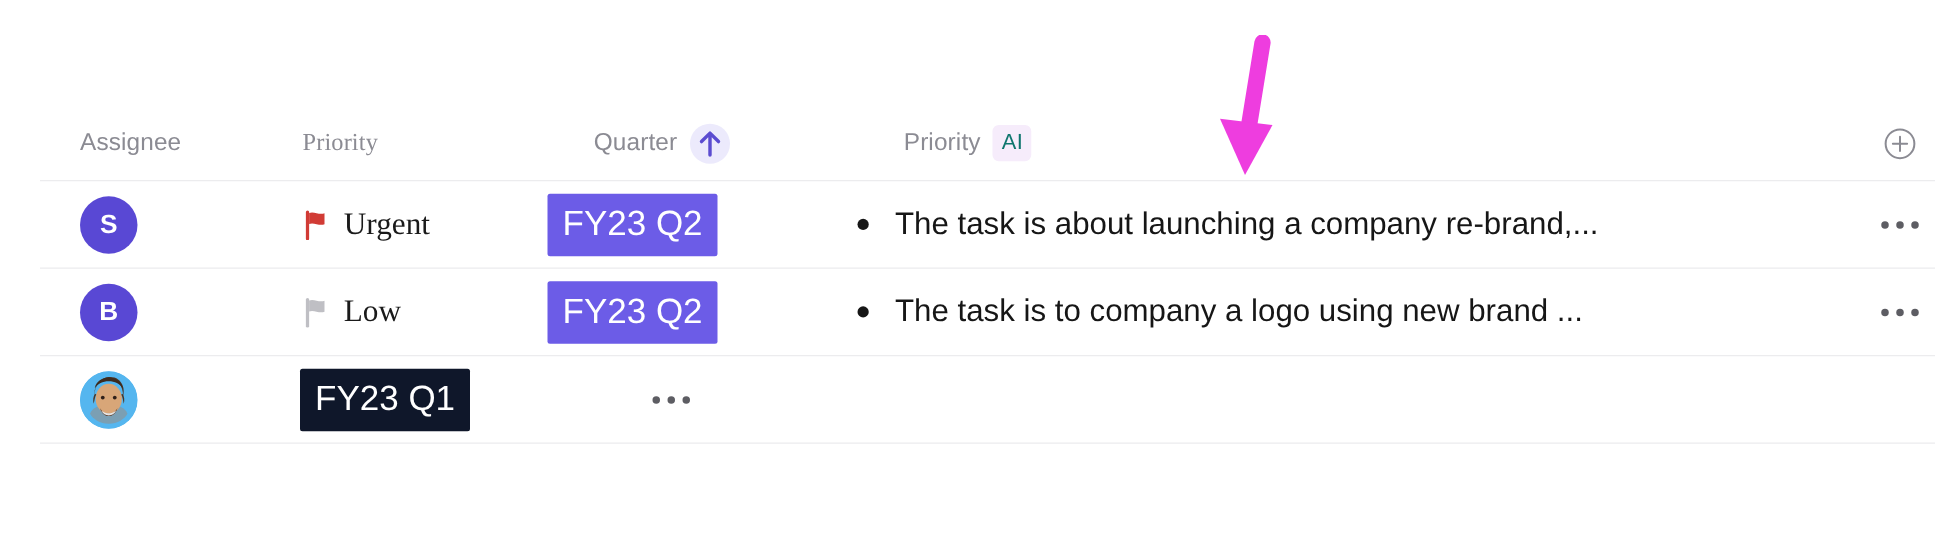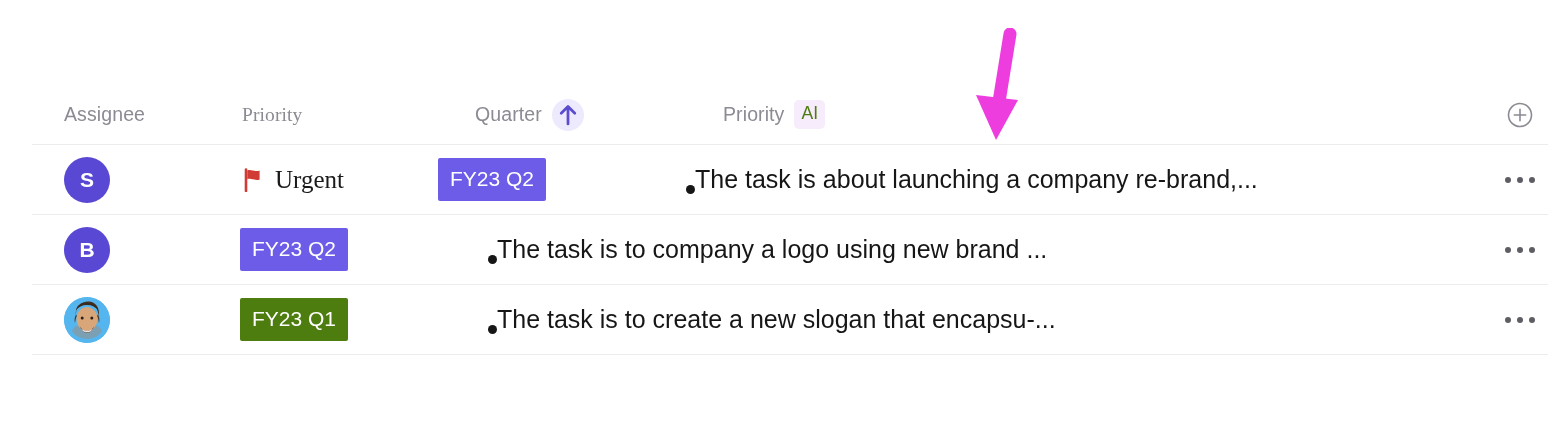--- a/index.html
+++ b/index.html
@@ -60,21 +60,21 @@
   .sort-badge {
     width: 32px; height: 32px;
     border-radius: 50%;
     background: #eceafc;
     display: flex; align-items: center; justify-content: center;
     flex: none;
   }
 
   .ai-badge {
     background: #f6ecfb;
-    color: #4d7c0f;
+    color: #0f766e;
     font-size: 17.5px;
     line-height: 1;
     padding: 5px 7px 6px 7px;
     border-radius: 5px;
     letter-spacing: .2px;
   }
 
   .plus-circle { width: 26px; height: 26px; display:block; }
 
   
@@ -98,29 +98,29 @@
     font-size: 25px;
     color: #1a1a1a;
     white-space: nowrap;
     overflow: hidden;
   }
 
   
   .chip {
     display: inline-block;
     color: #ffffff;
-    font-size: 21px;
+    font-size: 28px;
     line-height: 1;
     padding: 10px 12px 12px 12px;
     border-radius: 2px;
     white-space: nowrap;
   }
 
   
-  .summary-wrap { display: flex; align-items: flex-end; min-width: 0; }
+  .summary-wrap { display: flex; align-items: center; gap: 21px; min-width: 0; }
   .bullet {
     width: 9px; height: 9px;
     border-radius: 50%;
     background: #161616;
     flex: none;
   }
   .summary-text {
     font-size: 25px;
     color: #161616;
     white-space: nowrap;
@@ -225,20 +225,29 @@
           <span></span>
       </span>
     </div>
   </div>
 
   <div class="row data-row">
     <div class="col-assignee">
       <span class="avatar" style="background:#5948d4">B</span>
     </div>
 
+    <div class="col-priority">
+      <span class="prio-wrap">
+        <svg class="flag-icon" viewBox="0 0 22 24" aria-hidden="true">
+          <path d="M4 1.6 V23" stroke="#bfbfc4" stroke-width="2.6" stroke-linecap="round"></path>
+          <path d="M5.3 2.4 C9 0.6 13.4 4.4 17.6 2.6 L17.6 11.4 C13.4 13.2 9 9.4 5.3 11.2 Z" fill="#bfbfc4"></path>
+        </svg>
+        <span class="prio-text">Low</span>
+      </span>
+    </div>
 
     <div class="col-quarter">
       <span class="chip" style="background:#6c5ce7">FY23 Q2</span>
     </div>
 
     <div class="col-summary">
       <span class="summary-wrap">
         <span class="bullet"></span>
         <span class="summary-text">The task is to company a logo using new brand ...</span>
       </span>
@@ -266,29 +275,23 @@
           <path d="M16 29.5c2 3.2 4.3 4.6 7 4.6s5-1.4 7-4.6c-1.6 4.4-4 6.3-7 6.3s-5.4-1.9-7-6.3z" fill="#5a4031"></path>
           <circle cx="18.2" cy="21" r="1.5" fill="#30201a"></circle>
           <circle cx="27.8" cy="21" r="1.5" fill="#30201a"></circle>
           <path d="M17 31.4c2 1.6 4 2.3 6 2.3s4-.7 6-2.3c-1.4 2.6-3.4 3.9-6 3.9s-4.6-1.3-6-3.9z" fill="#ffffff" opacity=".85"></path>
         </svg>
       </span>
     </div>
 
 
     <div class="col-quarter">
-      <span class="chip" style="background:#4d7c0f">FY23 Q1</span>
-    </div>
-
-    <div class="col-summary">
-      <span class="summary-wrap">
-        <span class="bullet"></span>
-        <span class="summary-text">The task is to create a new slogan that encapsu-...</span>
-      </span>
-    </div>
+      <span class="chip" style="background:#0f172a">FY23 Q1</span>
+    </div>
+
 
     <div class="col-actions">
       <span class="dots">
         <span></span>
           <span></span>
           <span></span>
       </span>
     </div>
   </div>
 

